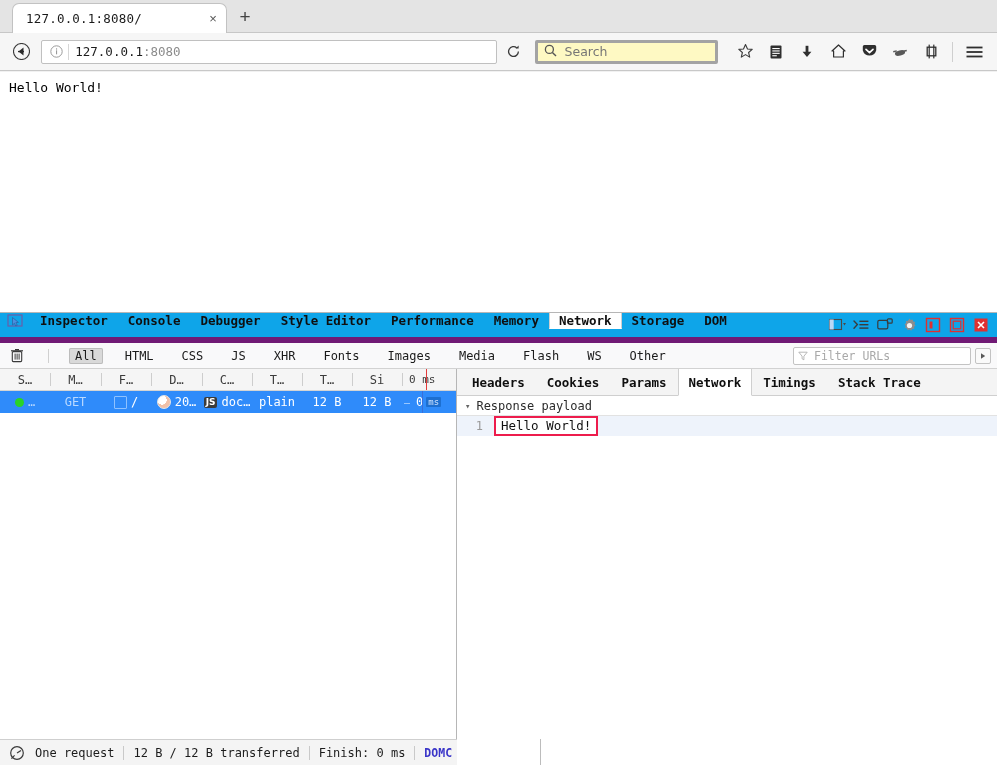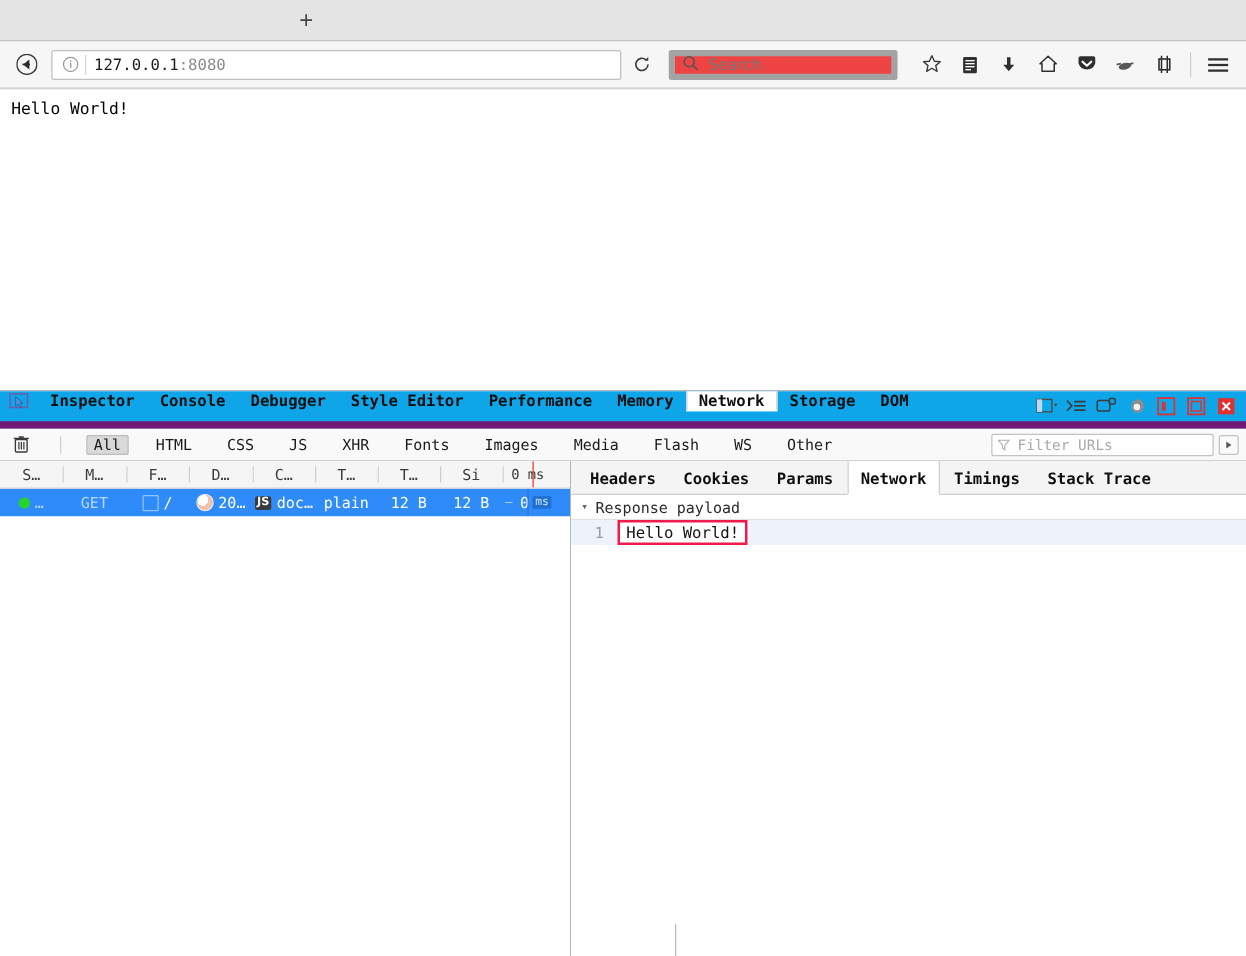--- a/index.html
+++ b/index.html
@@ -86,21 +86,21 @@
     font-family:"DejaVu Sans Mono","Liberation Mono",monospace;
     white-space:nowrap;
   }
   .urltext .dim { color:#8b8b8b; }
   .reload {
     width: 26px;height:26px;display:flex;align-items:center;justify-content:center;
     color:#3a3a3a;cursor:pointer;margin-left:2px;
   }
   .searchbar {
     width: 188px; height: 24px;
-    background:#ef4444; border:5px solid #a3a3a3; border-radius:2px;
+    background:#fef9c3; border:3px solid #a3a3a3; border-radius:2px;
     display:flex;align-items:center; padding:0 6px; gap:6px;
     margin-left: 6px;
   }
   .searchbar input {
     border:none; outline:none; width:100%;
     font-size:12.5px; color:#1c1c1c; background:transparent;
     font-family:"DejaVu Sans","Liberation Sans",sans-serif;
   }
   .searchbar input::placeholder { color:#767676; }
   .toolicons { display:flex; align-items:center; gap: 1px; margin-left: 10px; }
@@ -313,20 +313,24 @@
   .vert-divider {
     position:absolute; left:540px; bottom:0; width:1px; height:26px; background:#bcbcbc;
   }
 </style>
 </head>
 <body>
 
 <div class="browser">
 
   <div class="tabstrip">
+    <div class="tab">
+      <span class="tab-title">127.0.0.1:8080/</span>
+      <span class="tab-close">×</span>
+    </div>
     <div class="newtab">+</div>
   </div>
 
   <div class="navbar">
     <div class="navbtn">
       <svg width="17" height="17" viewBox="0 0 17 17" aria-hidden="true">
         <circle cx="8.5" cy="8.5" r="8" fill="none" stroke="#3a3a3a" stroke-width="1.1"></circle>
         <path d="M10.5 4.5 L5.5 8.5 L10.5 12.5 Z" fill="#2b2b2b"></path>
         <rect x="5" y="7.9" width="6" height="1.3" fill="#2b2b2b"></rect>
       </svg>
@@ -604,16 +608,32 @@
 
         <div class="code-area">
           <div class="code-line">
             <span class="gutter">1</span>
             <span class="code-text">Hello World!</span>
           </div>
         </div>
       </div>
     </div>
 
+    <div class="status-bar">
+      <span class="net-mon-icon">
+        <svg width="16" height="16" viewBox="0 0 16 16" aria-hidden="true">
+          <circle cx="8" cy="8" r="6.3" fill="none" stroke="#3a3a3a" stroke-width="1.2"></circle>
+          <path d="M8 8 L12 5.4" stroke="#3a3a3a" stroke-width="1.2"></path>
+          <path d="M2.4 13.6 L5.6 10.4" stroke="#3a3a3a" stroke-width="1.2"></path>
+        </svg>
+      </span>
+      <span>One request</span>
+      <span class="st-sep"></span>
+      <span>12 B / 12 B transferred</span>
+      <span class="st-sep"></span>
+      <span>Finish: 0 ms</span>
+      <span class="st-sep"></span>
+      <span class="blue-txt">DOMC</span>
+    </div>
 
     <div class="vert-divider"></div>
   </div>
 </div>
 
 </body></html>

